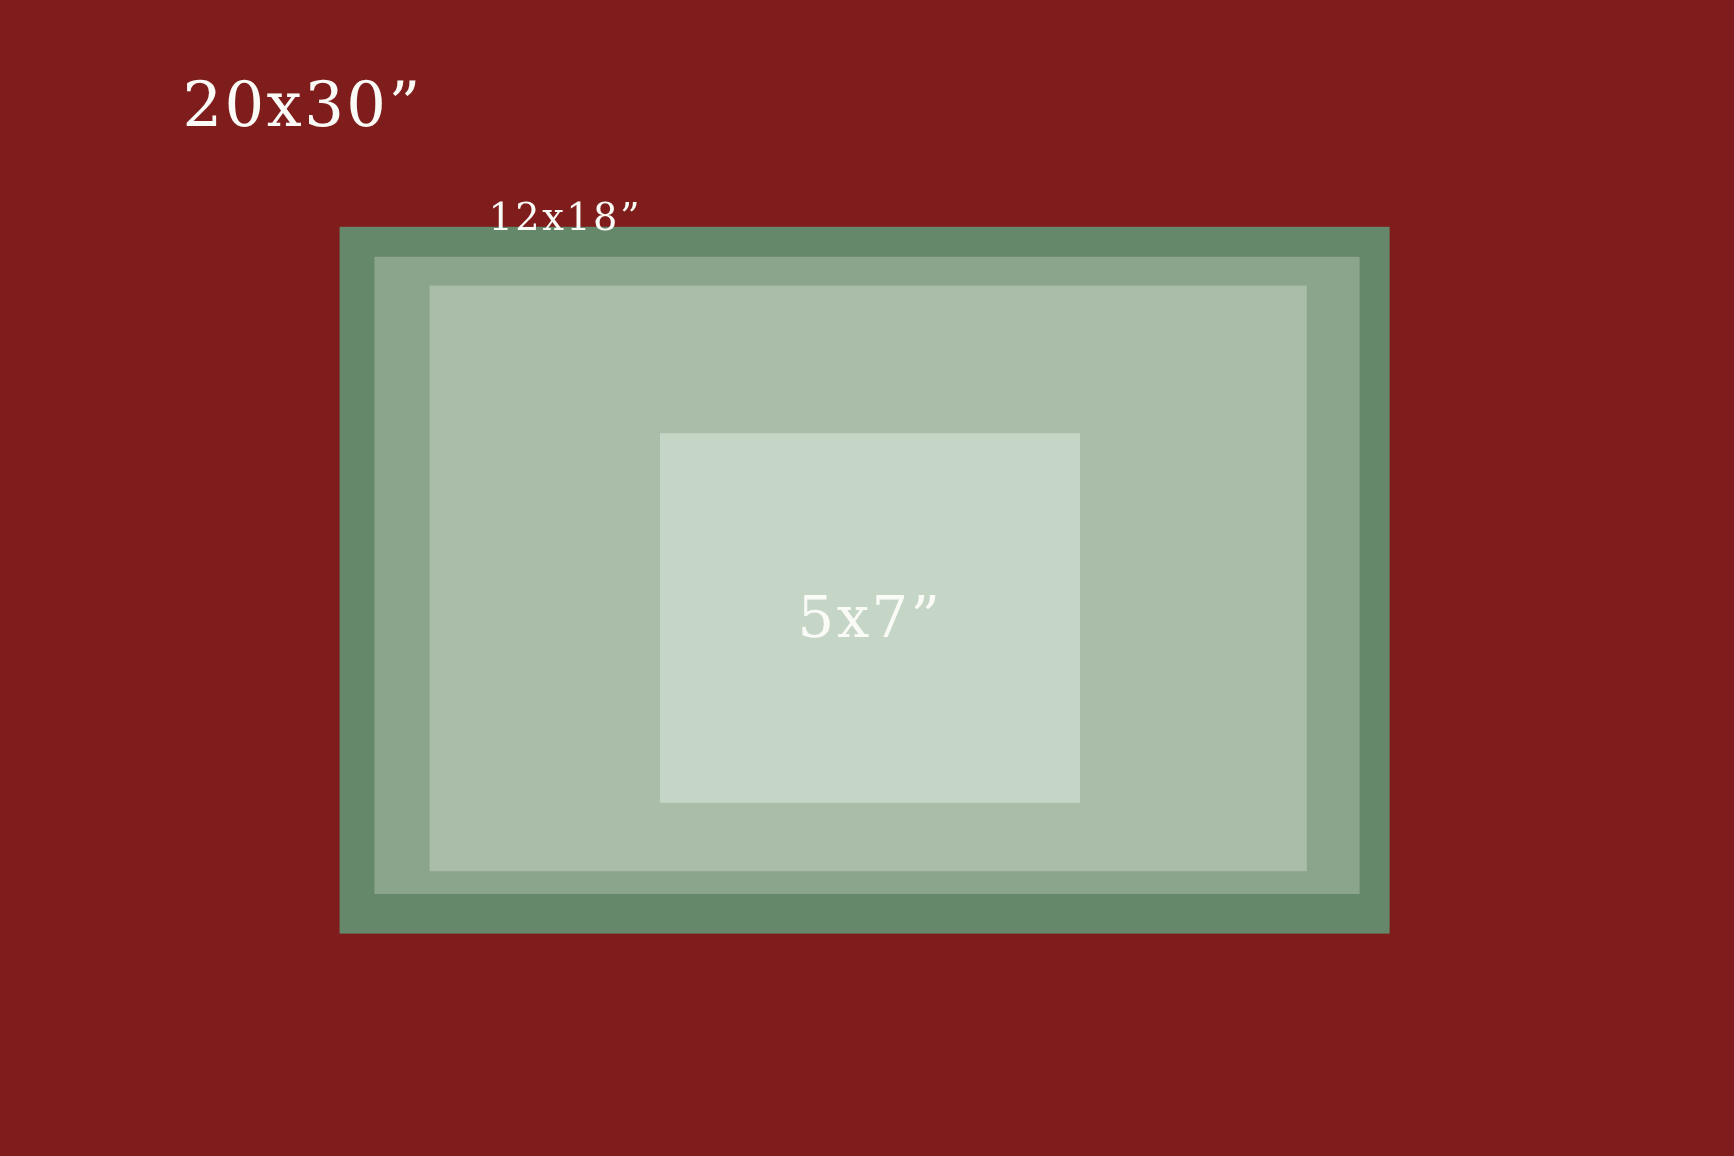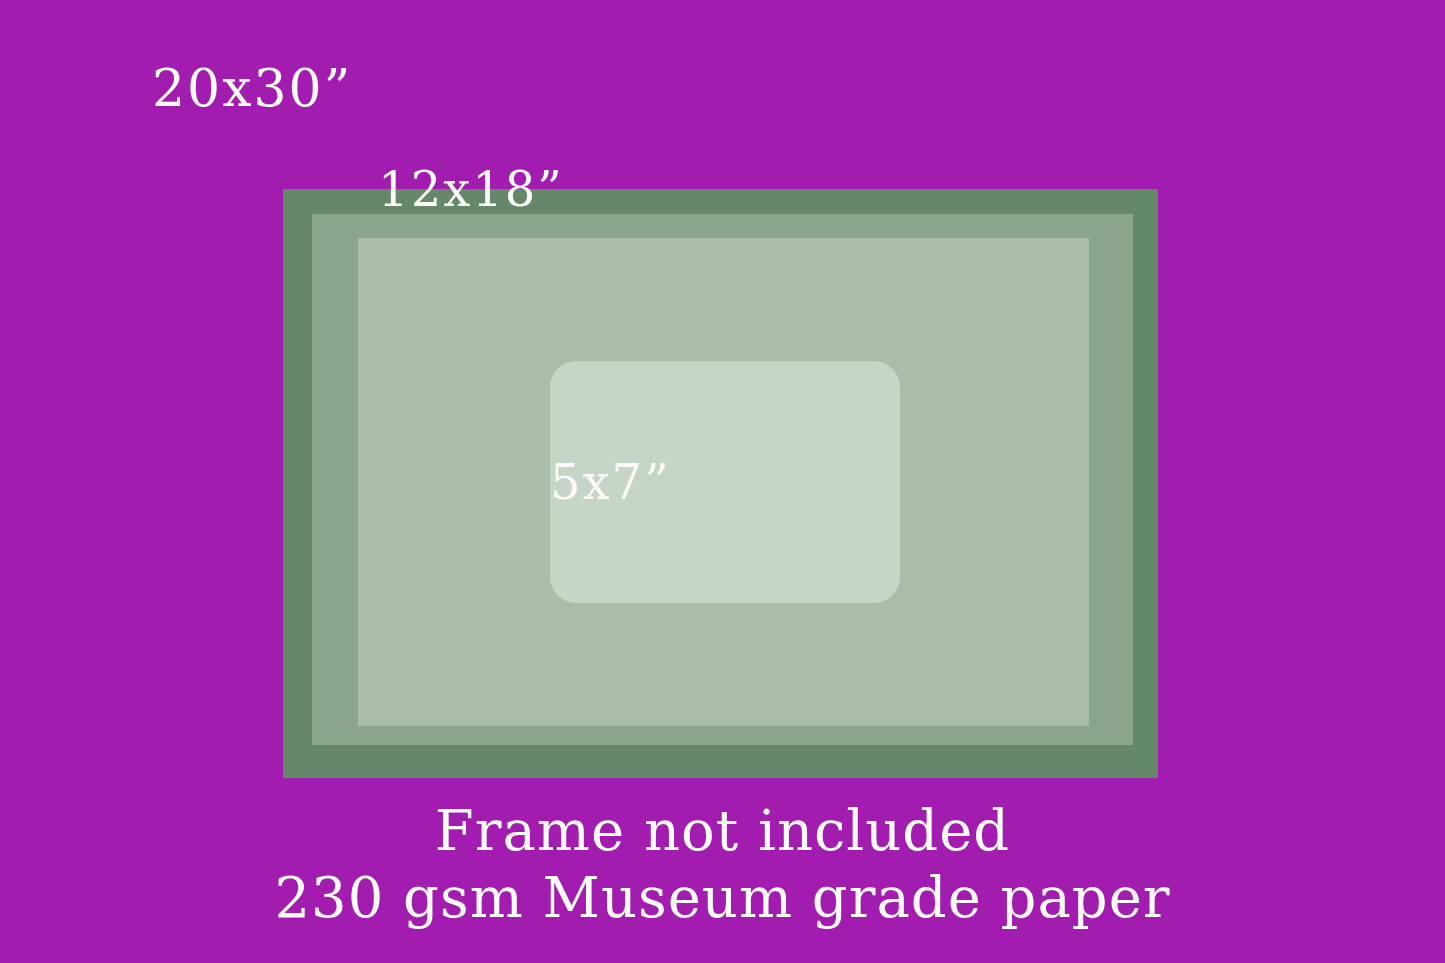--- a/index.html
+++ b/index.html
@@ -12,26 +12,26 @@
     height: 963px;
     overflow: hidden;
     font-family: "DejaVu Serif", serif;
   }
   .rect {
     position: absolute;
   }
   .rect-12x18 { left: 283px; top: 189px; width: 875px; height: 589px; }
   .rect-11x17 { left: 312px; top: 214px; width: 821px; height: 531px; }
   .rect-10x15 { left: 358px; top: 238px; width: 731px; height: 488px; }
-  .rect-5x7   { left: 550px; top: 361px; width: 350px; height: 242px;
-                display: flex; align-items: center; justify-content: flex-start; border-radius: 26px; }
+  .rect-5x7   { left: 550px; top: 361px; width: 350px; height: 308px;
+                display: flex; align-items: center; justify-content: center; }
   .size-label {
     position: absolute;
     color: #fafaf6;
-    font-size: 48px;
+    font-size: 32px;
     letter-spacing: 2px;
     white-space: nowrap;
     line-height: 1;
   }
   .label-20x30 { left: 152px; top: 62px; font-size: 52px; }
   .label-12x18 { left: 471px; top: 165px; transform: translateX(-50%); }
   .label-11x17 { left: 727px; top: 190px; transform: translateX(-50%); }
   .label-10x15 { left: 965px; top: 231px; transform: translateX(-50%); }
   .label-5x7 {
     position: static;
@@ -48,36 +48,32 @@
     text-align: center;
     color: #fafaf6;
     font-size: 56px;
     line-height: 1.2;
     letter-spacing: 1px;
   }
 </style>
 </head>
 <body>
 
-<div class="stage" style="background-color: #a21caf;">
+<div class="stage" style="background-color: #7f1d1d;">
 
   <div class="size-label label-20x30">20x30”</div>
 
   <div class="rect rect-12x18" style="background-color: rgb(100, 136, 105);"></div>
 
   <div class="rect rect-11x17" style="background-color: rgb(139, 164, 140);"></div>
 
   <div class="rect rect-10x15" style="background-color: rgb(169, 189, 169);"></div>
 
   <div class="rect rect-5x7" style="background-color: rgb(197, 213, 198);">
     <span class="label-5x7">5x7”</span>
   </div>
 
   <div class="size-label label-12x18">12x18”</div>
 
 
 
-  <div class="footer">
-    <div>Frame not included</div>
-    <div>230 gsm Museum grade paper</div>
-  </div>
 
 </div>
 
 </body></html>

